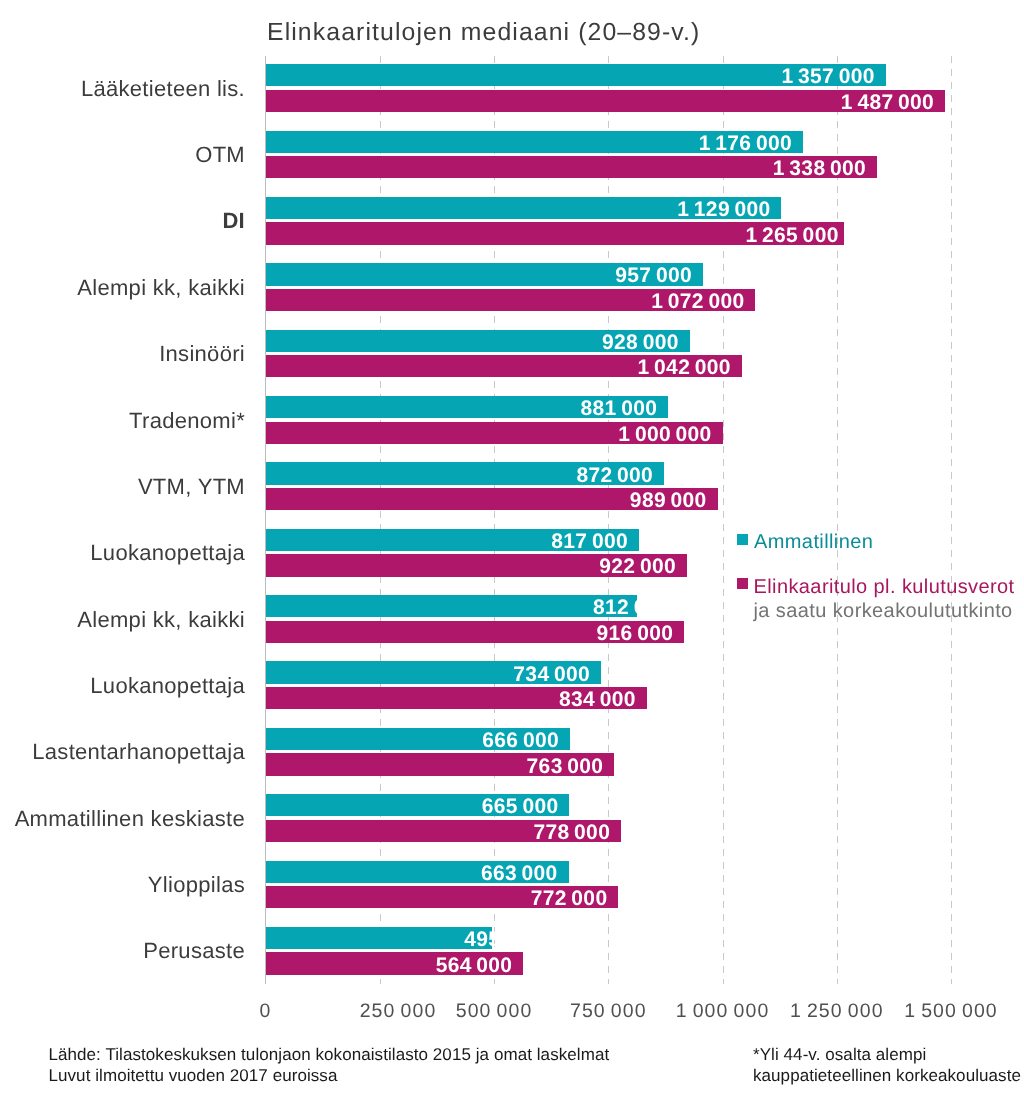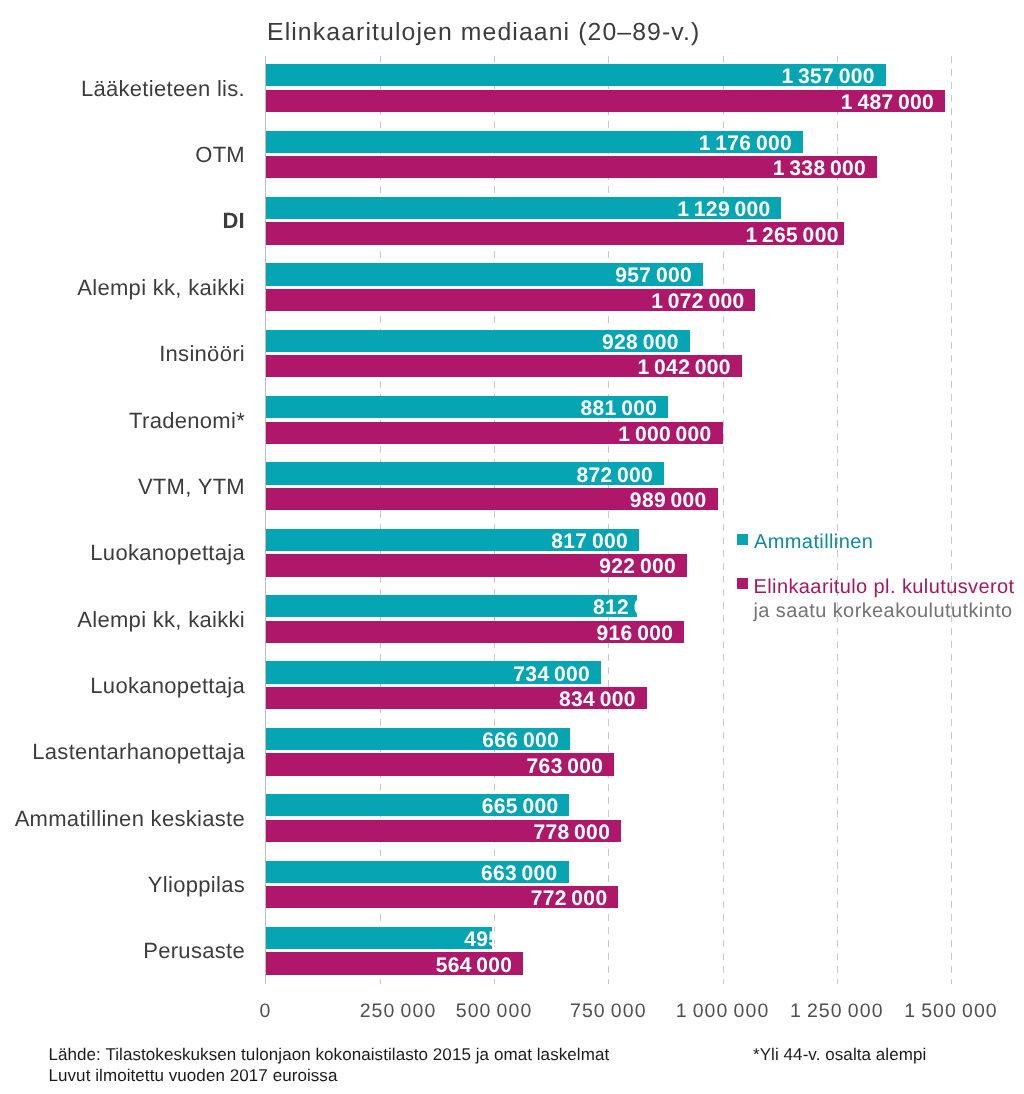--- a/index.html
+++ b/index.html
@@ -125,13 +125,14 @@
     <div class="legend-swatch" style="left:737px;top:534px;background:#05a5b4;"></div>
     <div class="legend-text" style="left:754px;top:529.5px;color:#0c8c99;">Ammatillinen</div>
     <div class="legend-swatch" style="left:737px;top:578px;background:#ae176a;"></div>
     <div class="legend-text" style="left:753.5px;top:574.8px;color:#a8165e;">Elinkaaritulo pl. kulutusverot</div>
     <div class="legend-text" style="left:753.5px;top:599.2px;color:#737373;">ja saatu korkeakoulututkinto</div>
   </div>
 
   <div class="footnote" style="left:15.5px;top:1043.5px;">Lähde: Tilastokeskuksen tulonjaon kokonaistilasto 2015 ja omat laskelmat</div>
   <div class="footnote" style="left:15.5px;top:1064.7px;">Luvut ilmoitettu vuoden 2017 euroissa</div>
   <div class="footnote" style="left:720px;top:1043.5px;">*Yli 44-v. osalta alempi</div>
+  <div class="footnote" style="left:720px;top:1064.7px;">kauppatieteellinen korkeakouluaste</div>
 </div>
 
 </body></html>

